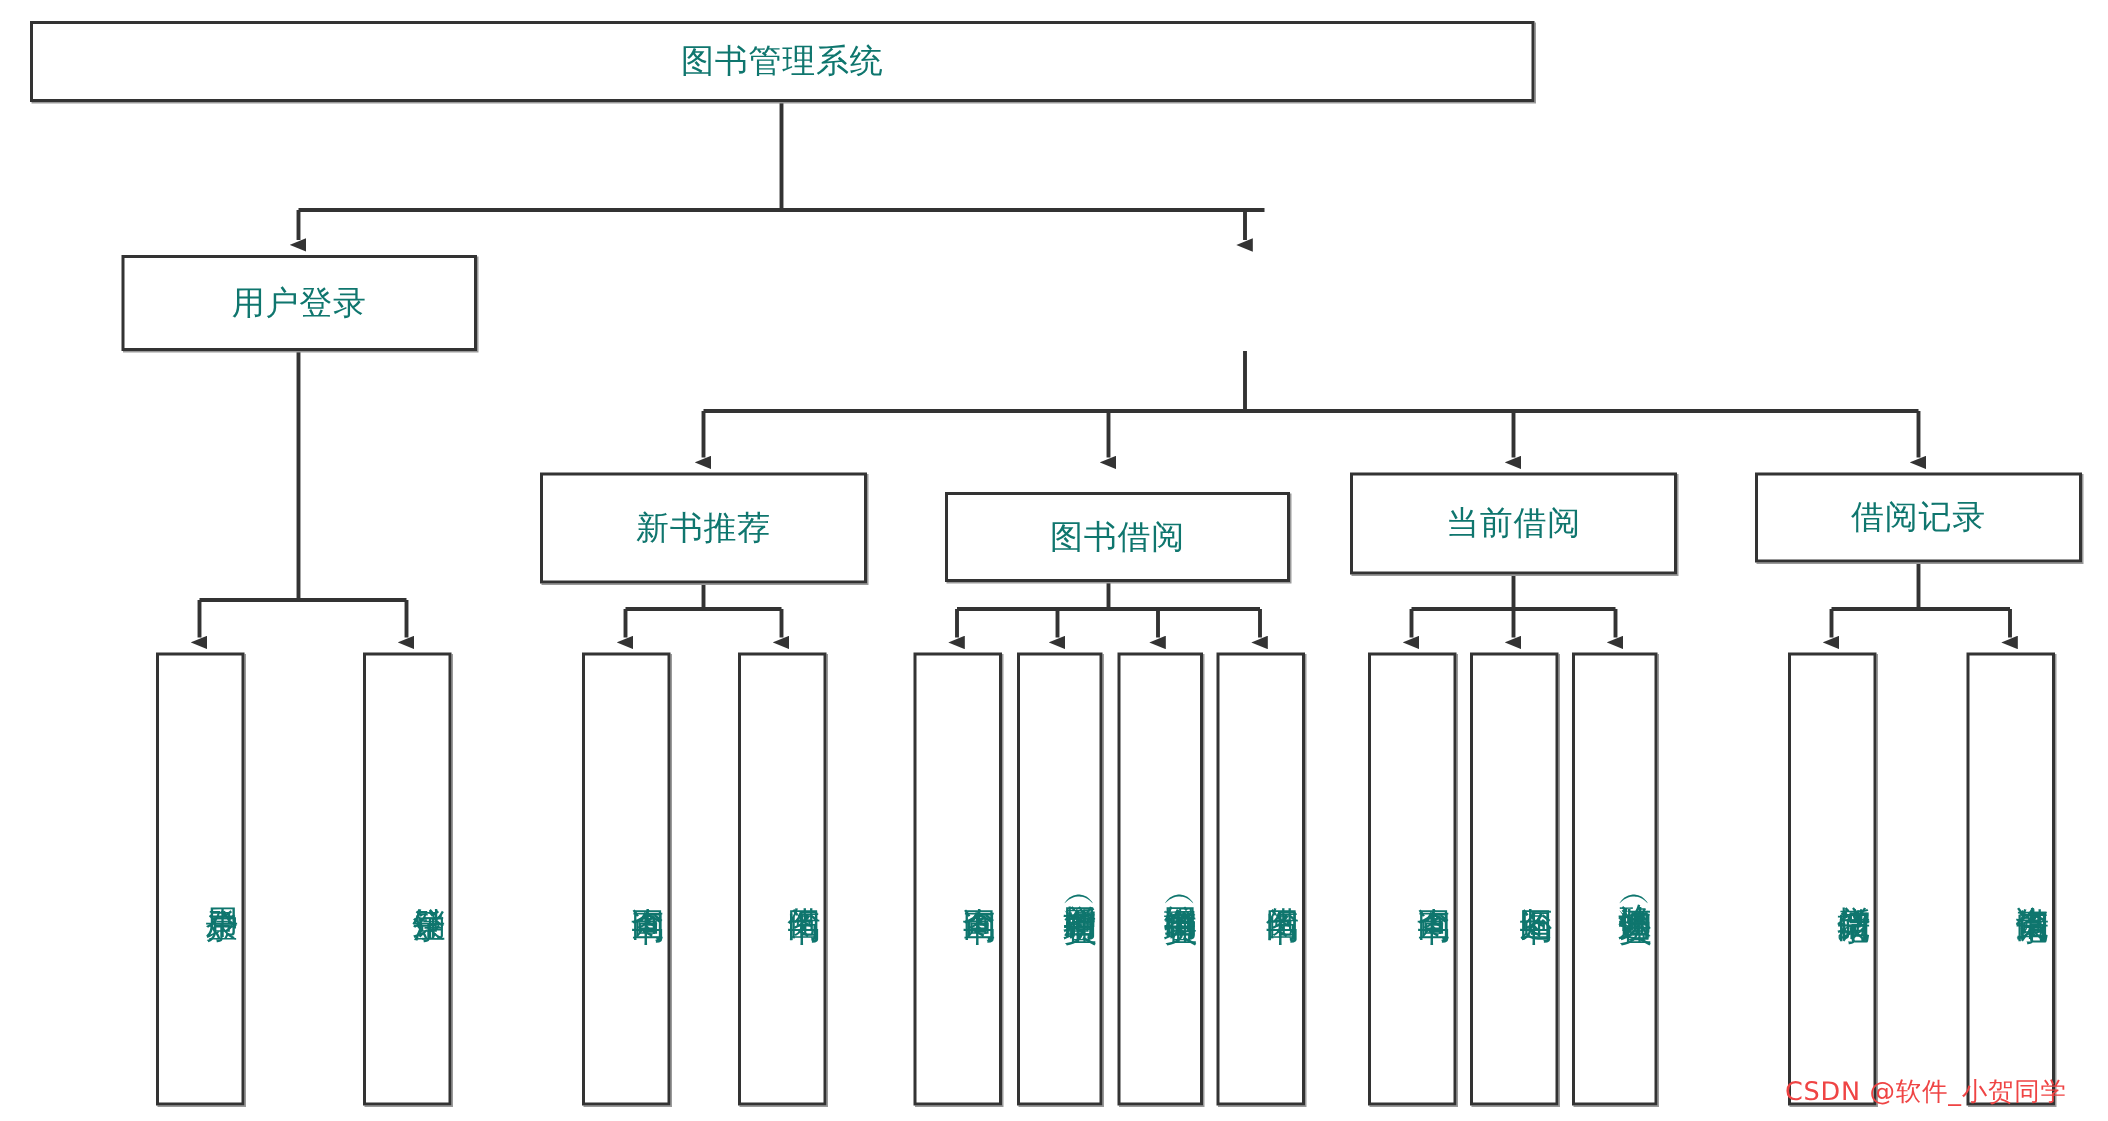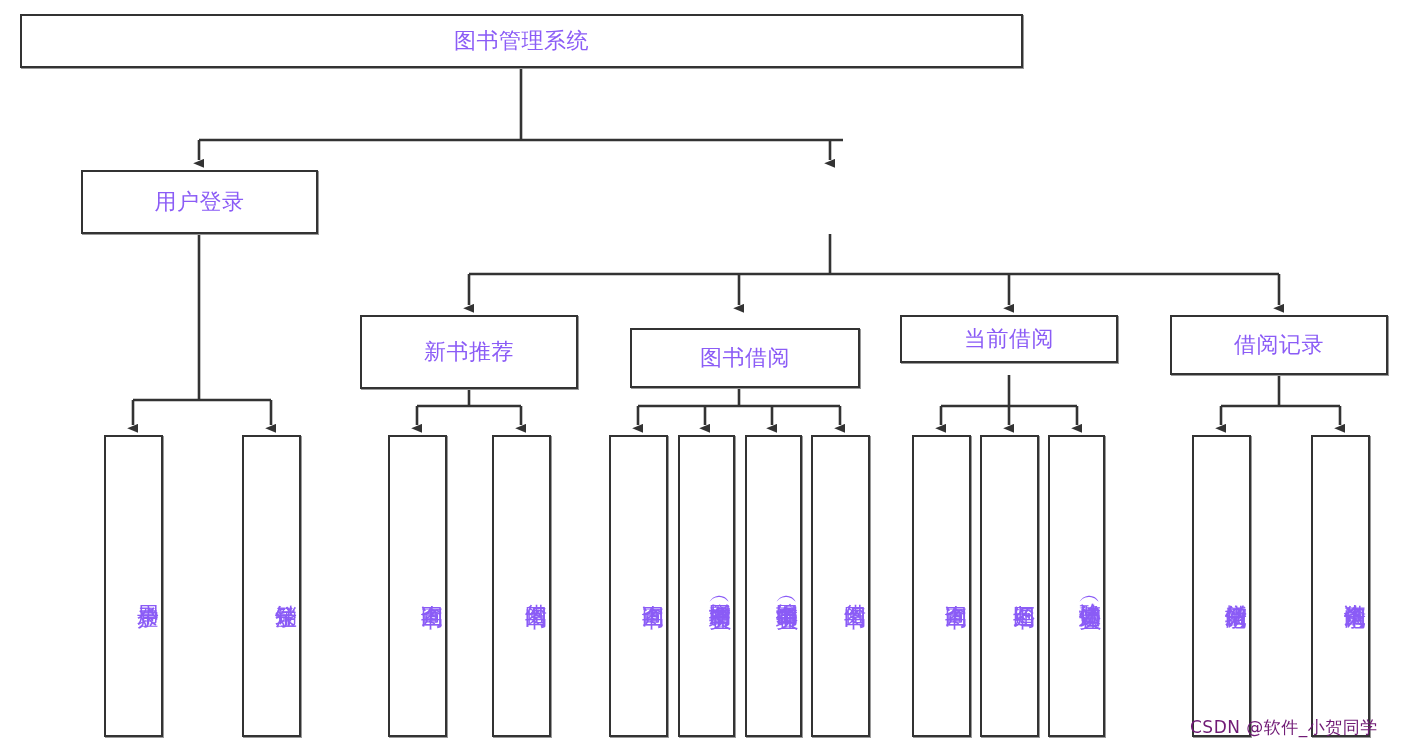--- a/index.html
+++ b/index.html
@@ -26,21 +26,21 @@
   }
   .node {
     position: absolute;
     box-sizing: border-box;
     background: #ffffff;
     border: 2px solid #333333;
     box-shadow: 1px 1px 0 0 #9a9a9a;
     display: flex;
     align-items: center;
     justify-content: center;
-    color: #8b5cf6;
+    color: #0f766e;
   }
   .node-h {
     font-size: 22px;
     line-height: 1.2;
     letter-spacing: 0.5px;
     white-space: nowrap;
   }
   .node-v {
     font-size: 22px;
     line-height: 1.22;
@@ -50,21 +50,21 @@
     justify-content: center;
     padding-top: 6px;
     letter-spacing: 1px;
   }
   .node-v.vtop {
     align-items: flex-start;
   }
   .watermark {
     position: absolute;
     font-size: 17px;
-    color: #701a75;
+    color: #ef4444;
     white-space: nowrap;
     letter-spacing: 0.5px;
     font-family: "DejaVu Sans", "Liberation Sans", sans-serif;
   }
 </style>
 </head>
 <body>
 
 <div id="canvas">
 
@@ -125,21 +125,21 @@
   <div class="node node-h" style="left:81px; top:170px; width:237px; height:64px;">
     <span>用户登录</span>
   </div>
 
   <div class="node node-h" style="left:360px; top:315px; width:218px; height:74px;">
     <span>新书推荐</span>
   </div>
   <div class="node node-h" style="left:630px; top:328px; width:230px; height:60px;">
     <span>图书借阅</span>
   </div>
-  <div class="node node-h" style="left:900px; top:315px; width:218px; height:48px;">
+  <div class="node node-h" style="left:900px; top:315px; width:218px; height:68px;">
     <span>当前借阅</span>
   </div>
   <div class="node node-h" style="left:1170px; top:315px; width:218px; height:60px;">
     <span>借阅记录</span>
   </div>
 
   <div class="node node-v" style="left:104px; top:435px; width:59px; height:302px;">
     <span>用户登录</span>
   </div>
   <div class="node node-v" style="left:242px; top:435px; width:59px; height:302px;">

